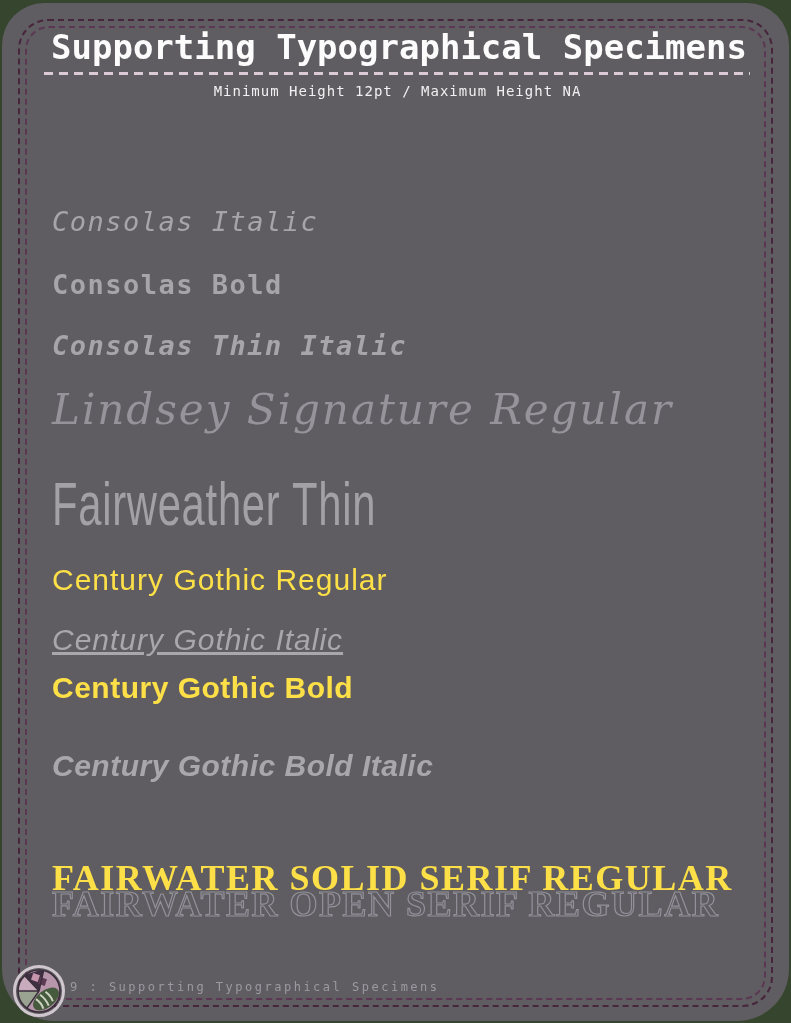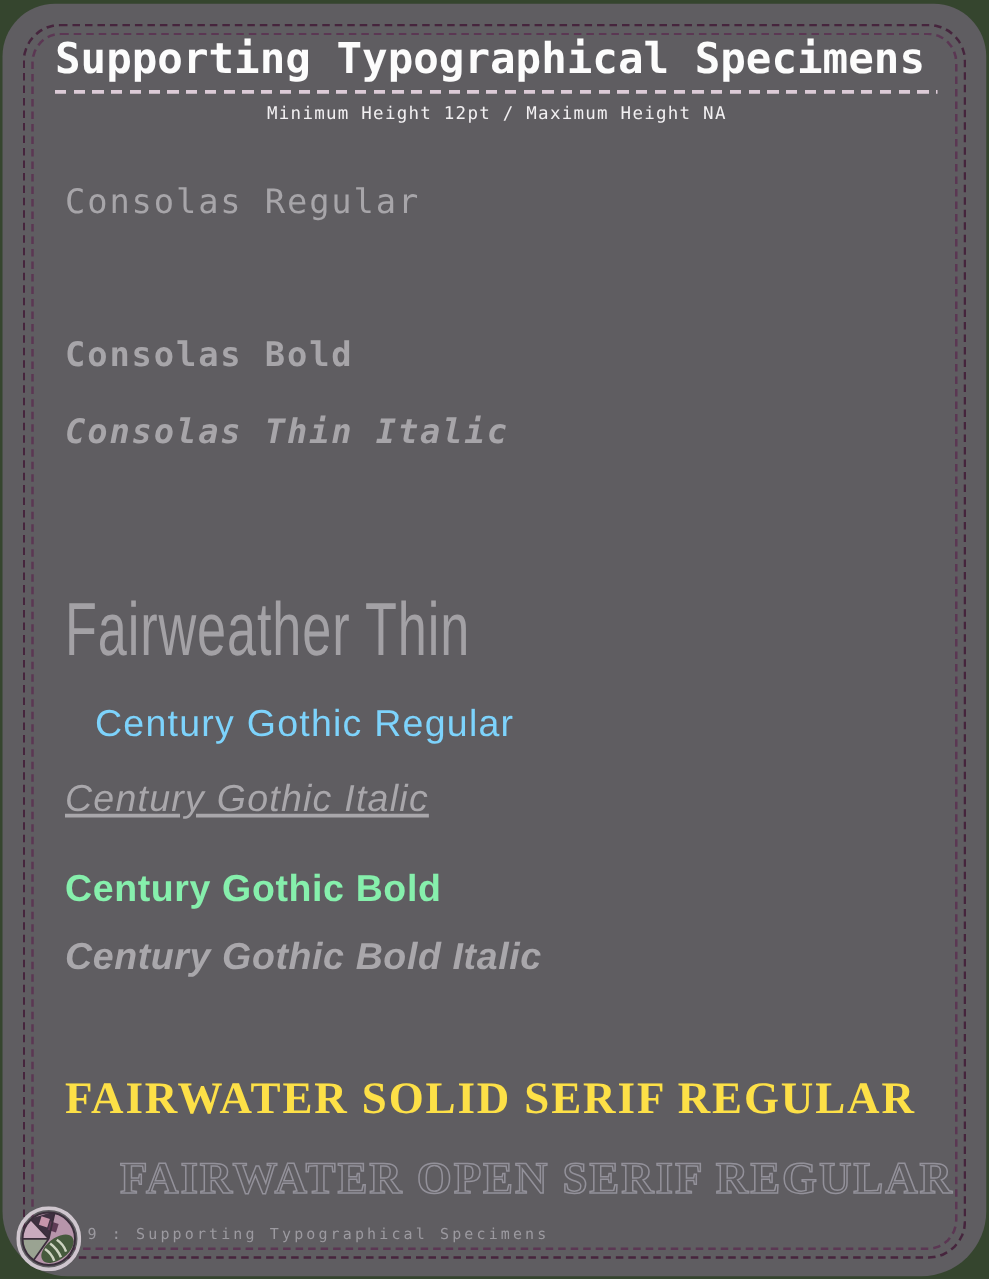--- a/index.html
+++ b/index.html
@@ -31,20 +31,21 @@
   }
   .title {
     position: absolute;
     left: 42px; top: 24px; width: 710px;
     font-family: "DejaVu Sans Mono", monospace;
     font-weight: bold;
     font-size: 34px;
     color: #fcfcfc;
     letter-spacing: 0px;
     white-space: nowrap;
+    text-align: center;
   }
   .title-rule {
     position: absolute;
     left: 42px; top: 69px; width: 706px; height: 3px;
     background: repeating-linear-gradient(90deg, #dccbd7 0 9px, rgba(0,0,0,0) 9px 15px);
   }
   .subtitle {
     position: absolute;
     left: 0; top: 80px; width: 791px;
     text-align: center;
@@ -59,27 +60,27 @@
     white-space: nowrap;
     color: #a7a5a9;
   }
   .mono-reg      { top: 143px; font: 27px "DejaVu Sans Mono", monospace; letter-spacing: 1.5px; }
   .mono-it       { top: 203px; font: italic 27px "DejaVu Sans Mono", monospace; letter-spacing: 1.5px; }
   .mono-b        { top: 266px; font: bold 27px "DejaVu Sans Mono", monospace; letter-spacing: 1.5px; text-align: right; }
   .mono-bi       { top: 327px; font: italic bold 27px "DejaVu Sans Mono", monospace; letter-spacing: 1.5px; }
   .script        { top: 382px; font: italic 300 42px "DejaVu Serif", cursive; letter-spacing: 2px; color: #96949a; }
   .thin-cond     { top: 466px; font: 100 58px "Liberation Sans", sans-serif; color: #a3a1a5;
                    transform: scale(0.72, 1.04); transform-origin: left top; letter-spacing: 1px; }
-  .gothic        { top: 560px; font: 30px "Liberation Sans", sans-serif; letter-spacing: 1px; color: #7dd3fc; margin-left: 24px; }
+  .gothic        { top: 560px; font: 30px "Liberation Sans", sans-serif; letter-spacing: 1px; color: #fde047; }
   .gothic-it     { top: 620px; font: italic 30px "Liberation Sans", sans-serif; letter-spacing: 1px; color: #a9a7ab; text-decoration: underline; }
-  .gothic-b      { top: 692px; font: bold 30px "Liberation Sans", sans-serif; letter-spacing: 0.5px; color: #86efac; }
+  .gothic-b      { top: 668px; font: bold 30px "Liberation Sans", sans-serif; letter-spacing: 0.5px; color: #fde047; }
   .gothic-bi     { top: 746px; font: italic bold 30px "Liberation Sans", sans-serif; letter-spacing: 0.5px; color: #a9a7ab; }
   .fw-solid      { top: 854px; font: bold 36px "Liberation Serif", serif; letter-spacing: 1.5px; color: #fde047; }
-  .fw-open       { top: 918px; font: bold 36px "Liberation Serif", serif; letter-spacing: 1.5px;
-                   color: rgba(0,0,0,0); margin-left: 44px; -webkit-text-stroke: 1.2px #93919a; }
+  .fw-open       { top: 880px; font: bold 36px "Liberation Serif", serif; letter-spacing: 1.5px;
+                   color: rgba(0,0,0,0); -webkit-text-stroke: 1.2px #93919a; }
   .footer-text {
     position: absolute;
     left: 68px; top: 977px;
     font-family: "DejaVu Sans Mono", monospace;
     font-size: 12px;
     letter-spacing: 2.5px;
     color: #9c9aa0;
     white-space: nowrap;
   }
   .logo {
@@ -93,23 +94,24 @@
 
 <div class="card">
 
   <div class="stitch-outer"></div>
   <div class="stitch-inner"></div>
 
   <h1 class="title">Supporting Typographical Specimens</h1>
   <div class="title-rule"></div>
   <div class="subtitle">Minimum Height 12pt / Maximum Height NA</div>
 
-  <div class="spec mono-reg">Consolas Regular</div>
+  <div class="spec mono-it">Consolas Italic</div>
   <div class="spec mono-b">Consolas Bold</div>
   <div class="spec mono-bi">Consolas Thin Italic</div>
+  <div class="spec script">Lindsey Signature Regular</div>
   <div class="spec thin-cond">Fairweather Thin</div>
   <div class="spec gothic">Century Gothic Regular</div>
   <div class="spec gothic-it">Century Gothic Italic</div>
   <div class="spec gothic-b">Century Gothic Bold</div>
   <div class="spec gothic-bi">Century Gothic Bold Italic</div>
   <div class="spec fw-solid">FAIRWATER SOLID SERIF REGULAR</div>
   <div class="spec fw-open">FAIRWATER OPEN SERIF REGULAR</div>
 
   <svg class="logo" viewBox="0 0 52 52" aria-hidden="true">
     <defs>

